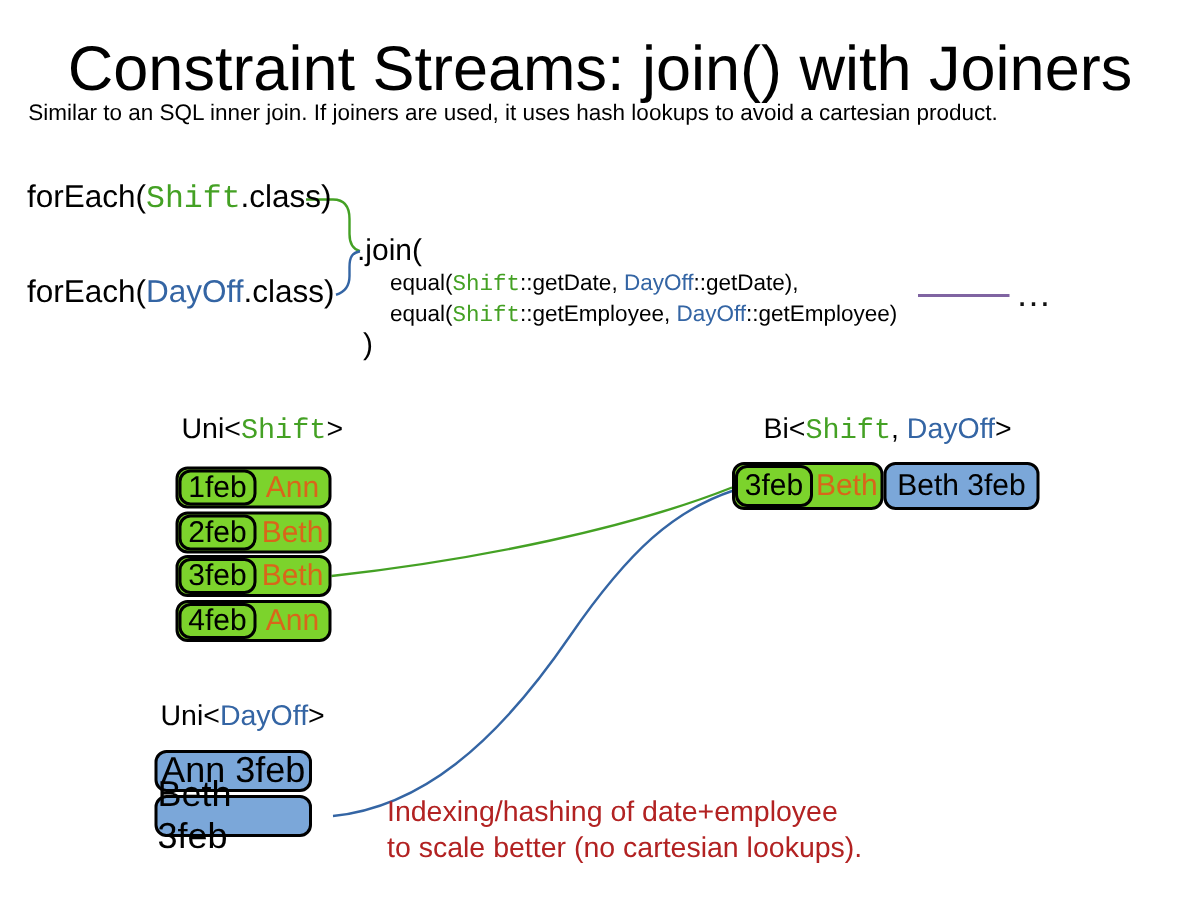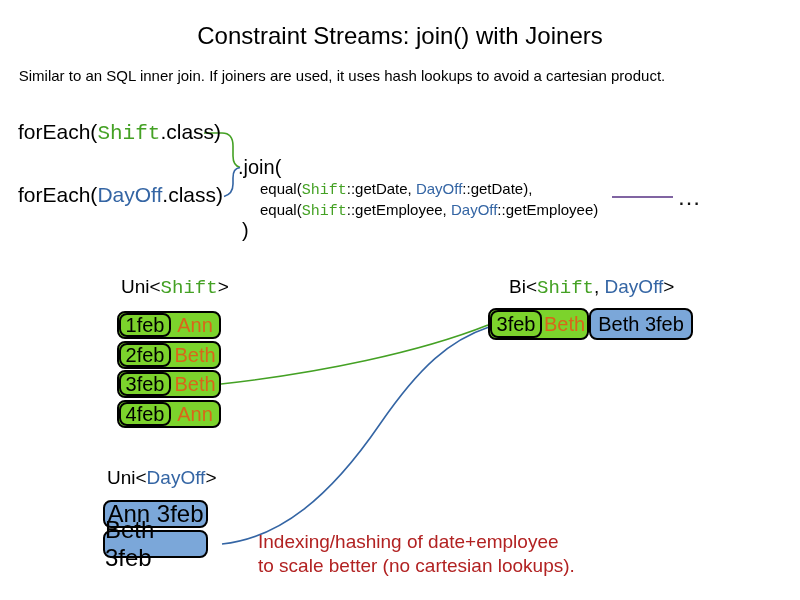--- a/index.html
+++ b/index.html
@@ -3,21 +3,21 @@
 <meta charset="utf-8">
 <style>
   html,body { margin:0; padding:0; background:#fff; }
   #page {
     position:relative; width:800px; height:600px; background:#ffffff;
     font-family:"Liberation Sans", sans-serif; color:#000; overflow:hidden;
     line-height:1.15;
   }
   .abs { position:absolute; white-space:nowrap; }
 
-  .title    { top:22px; left:0; width:800px; text-align:center; font-size:24px; }
+  .title    { top:22px; left:0; width:800px; text-align:center; font-size:42px; }
   .subtitle { top:67px; left:0; width:684px; text-align:center; font-size:15px; }
 
   .code-foreach1 { left:18px;  top:120px; font-size:21px; }
   .code-foreach2 { left:18px;  top:183px; font-size:21px; }
   .join-open     { left:238px; top:156px; font-size:20px; }
   .eq1           { left:260px; top:180px; font-size:15px; }
   .eq2           { left:260px; top:201px; font-size:15px; }
   .join-close    { left:242px; top:219px; font-size:20px; }
   .ellipsis      { left:677px; top:183px; font-size:24px; color:#111; }
 

